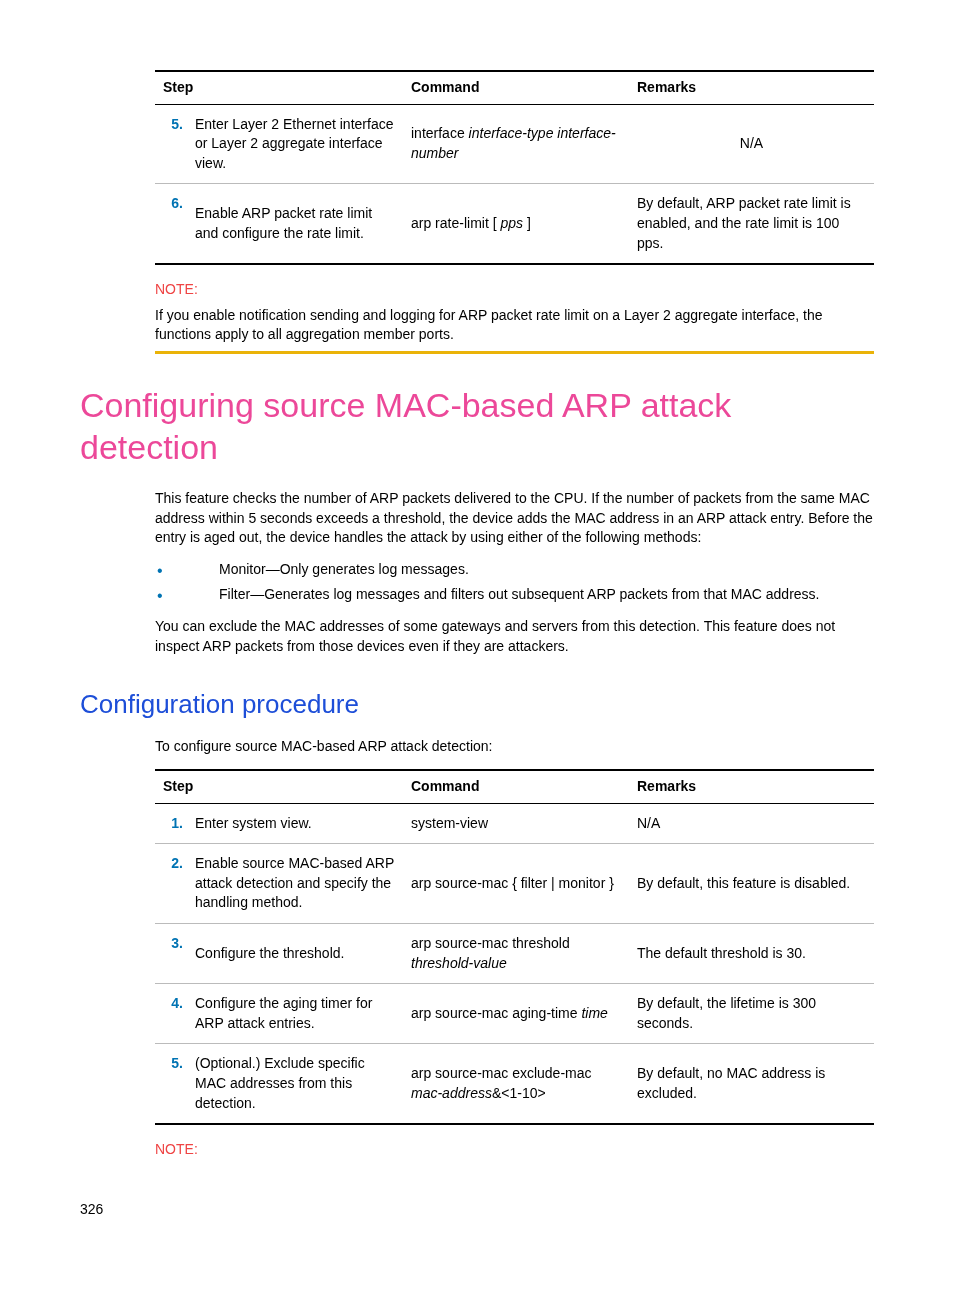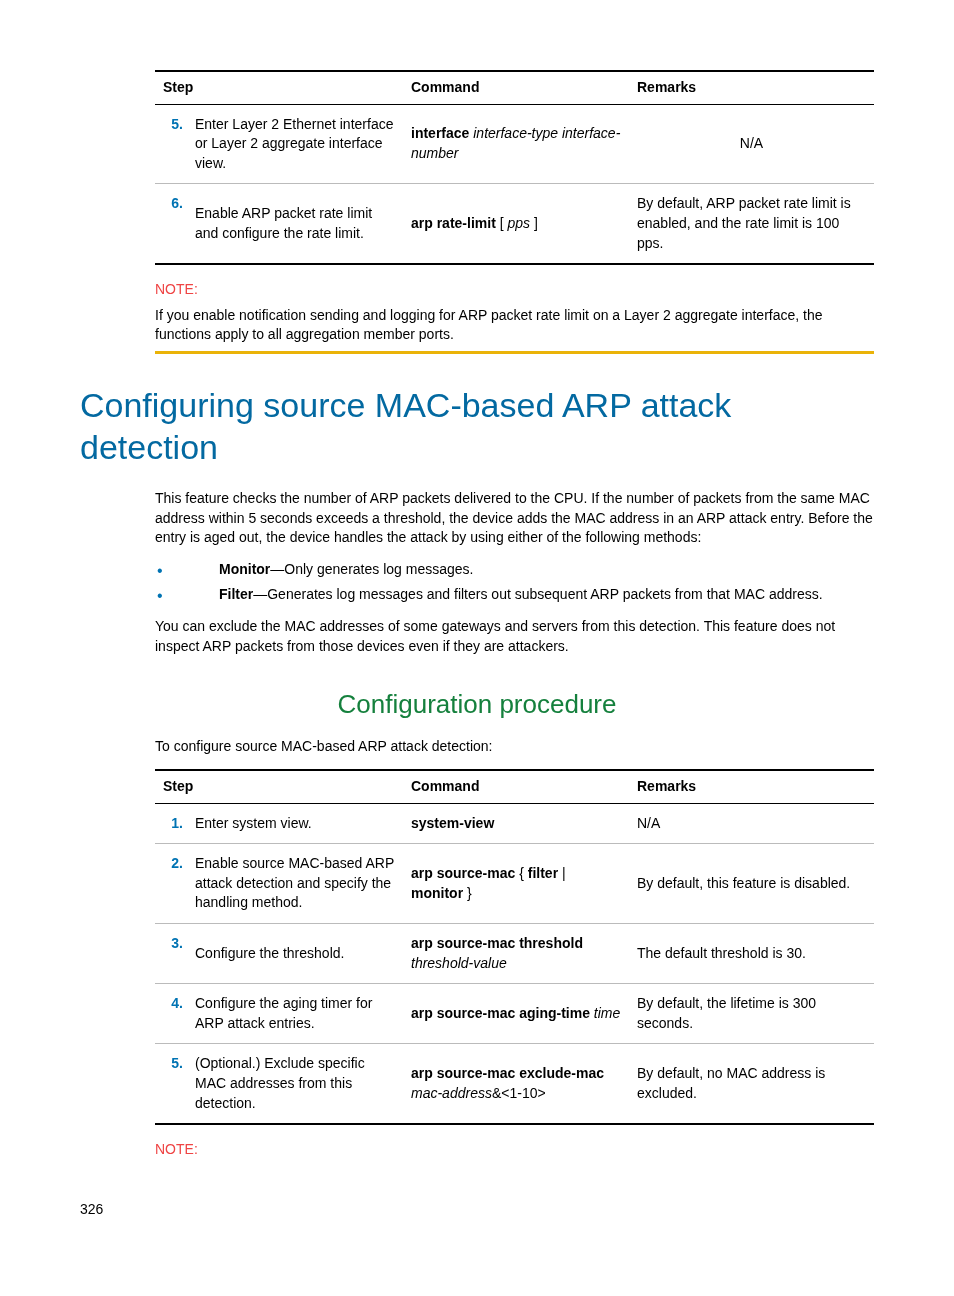--- a/index.html
+++ b/index.html
@@ -6,30 +6,29 @@
     font-family: Arial, Helvetica, sans-serif;
     margin: 0;
     padding: 70px 80px 40px 80px;
     color: #000;
     font-size: 14px;
     line-height: 1.4;
   }
   h1 {
     font-weight: 300;
     font-size: 34px;
-    color: #0369a1;
+    color: #ec4899;
     margin: 30px 0 20px 0;
     line-height: 1.25;
   }
   h2 {
     font-weight: 300;
     font-size: 26px;
-    color: #15803d;
+    color: #1d4ed8;
     margin: 30px 0 15px 0;
-    text-align: center;
   }
   .indent {
     padding-left: 75px;
   }
   .body-text {
     margin: 12px 0;
   }
   .note-label {
     color: #ef4444;
     font-size: 14px;
@@ -75,21 +74,21 @@
     padding-right: 4px;
     vertical-align: top;
     padding-top: 10px;
   }
   .step-desc {
     width: 200px;
   }
   .cmd-col {
     width: 210px;
   }
-  .bold { font-weight: bold; }
+  .bold { font-weight: normal; }
   .italic { font-style: italic; }
   ul.bullets {
     list-style: none;
     padding-left: 20px;
     margin: 10px 0;
   }
   ul.bullets li {
     position: relative;
     margin: 6px 0;
     padding-left: 44px;

